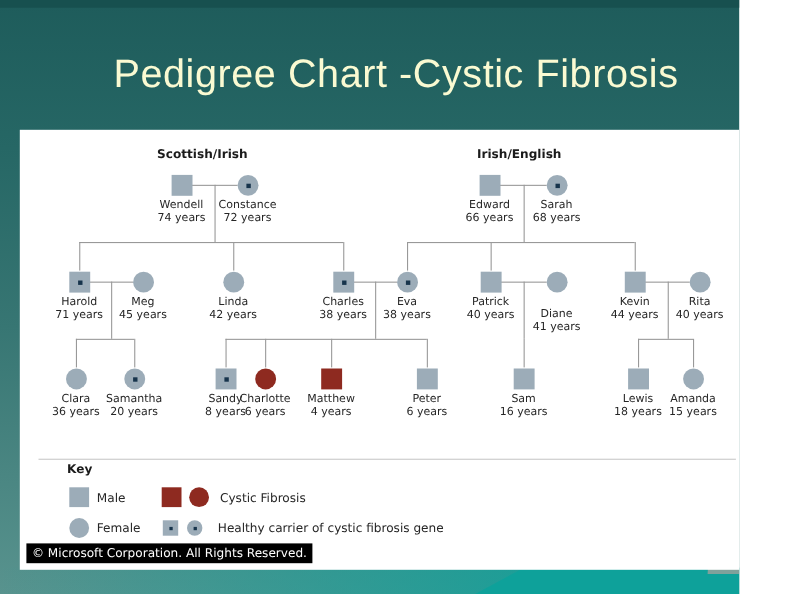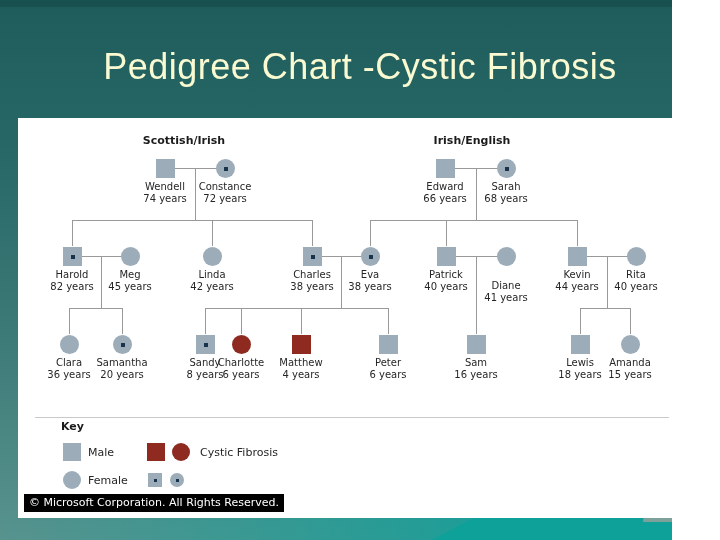--- a/index.html
+++ b/index.html
@@ -118,21 +118,21 @@
         </div>
         <div class="plabel" style="left: 454px; top: 63px;">
           <div>Sarah</div>
           <div>68 years</div>
         </div>
         <div class="shape square" style="left: 45px; top: 129px;">
           <div class="dot"></div>
         </div>
         <div class="plabel" style="left: 20px; top: 151px;">
           <div>Harold</div>
-          <div>82 years</div>
+          <div>71 years</div>
         </div>
         <div class="shape circle" style="left: 103px; top: 129px;"></div>
         <div class="plabel" style="left: 78px; top: 151px;">
           <div>Meg</div>
           <div>45 years</div>
         </div>
         <div class="shape circle" style="left: 185px; top: 129px;"></div>
         <div class="plabel" style="left: 160px; top: 151px;">
           <div>Linda</div>
           <div>42 years</div>
@@ -233,16 +233,17 @@
     <div class="key-label" style="left:182px; top:328px;">Cystic Fibrosis</div>
 
     <div class="ksym big circle" style="left:45px; top:353px;"></div>
     <div class="key-label" style="left:70px; top:356px;">Female</div>
     <div class="ksym small" style="left:130px; top:355px;">
         <div class="dot"></div>
       </div>
     <div class="ksym small circle" style="left:152px; top:355px;">
         <div class="dot"></div>
       </div>
+    <div class="key-label" style="left:180px; top:356px;">Healthy carrier of cystic fibrosis gene</div>
 
     <div class="copyright">© Microsoft Corporation. All Rights Reserved.</div>
   </div>
 </div>
 
 </body></html>

